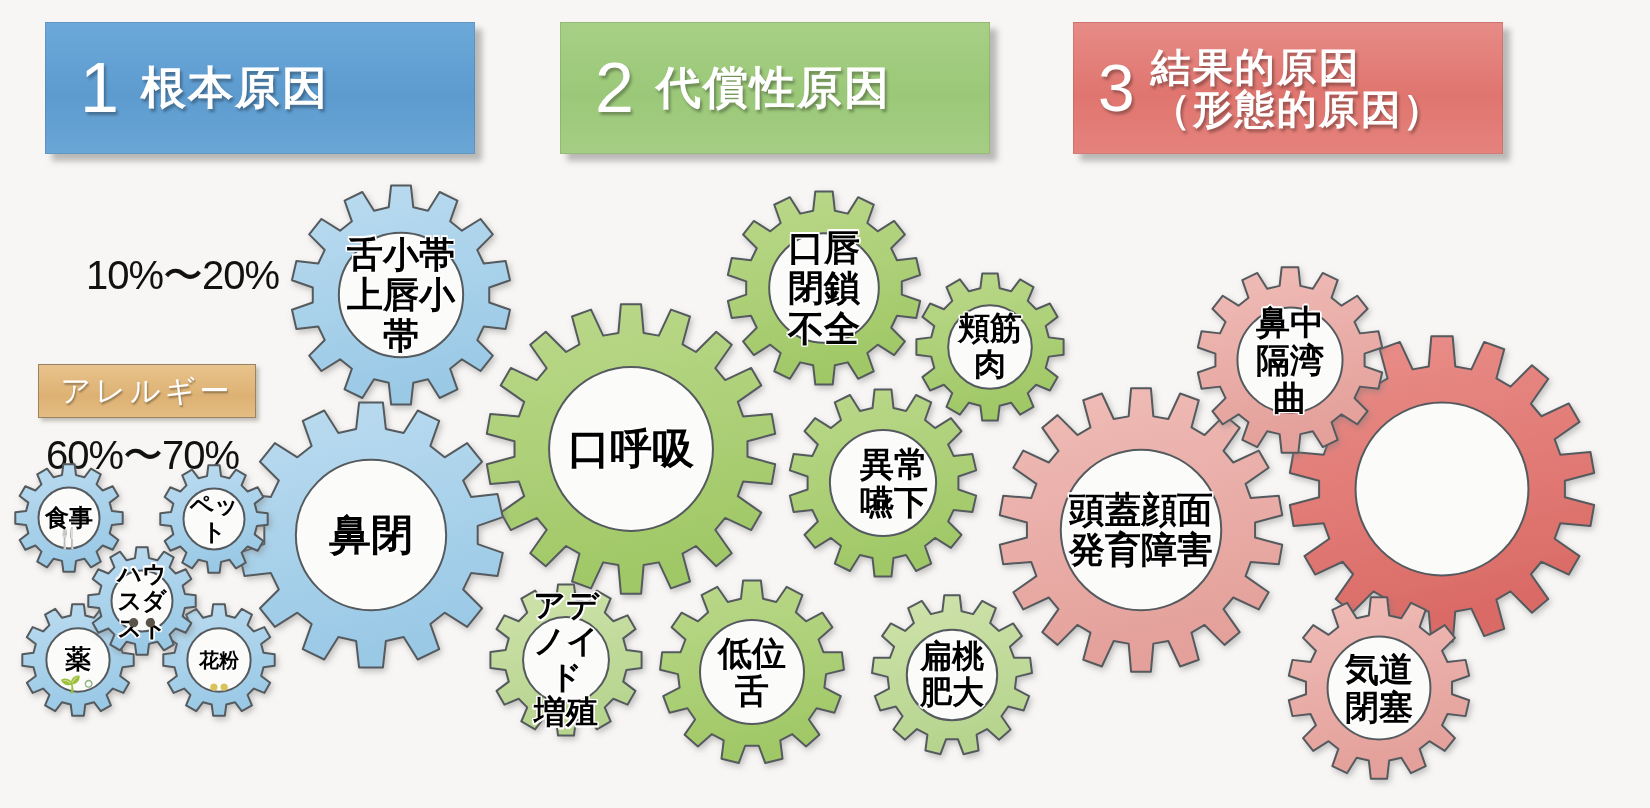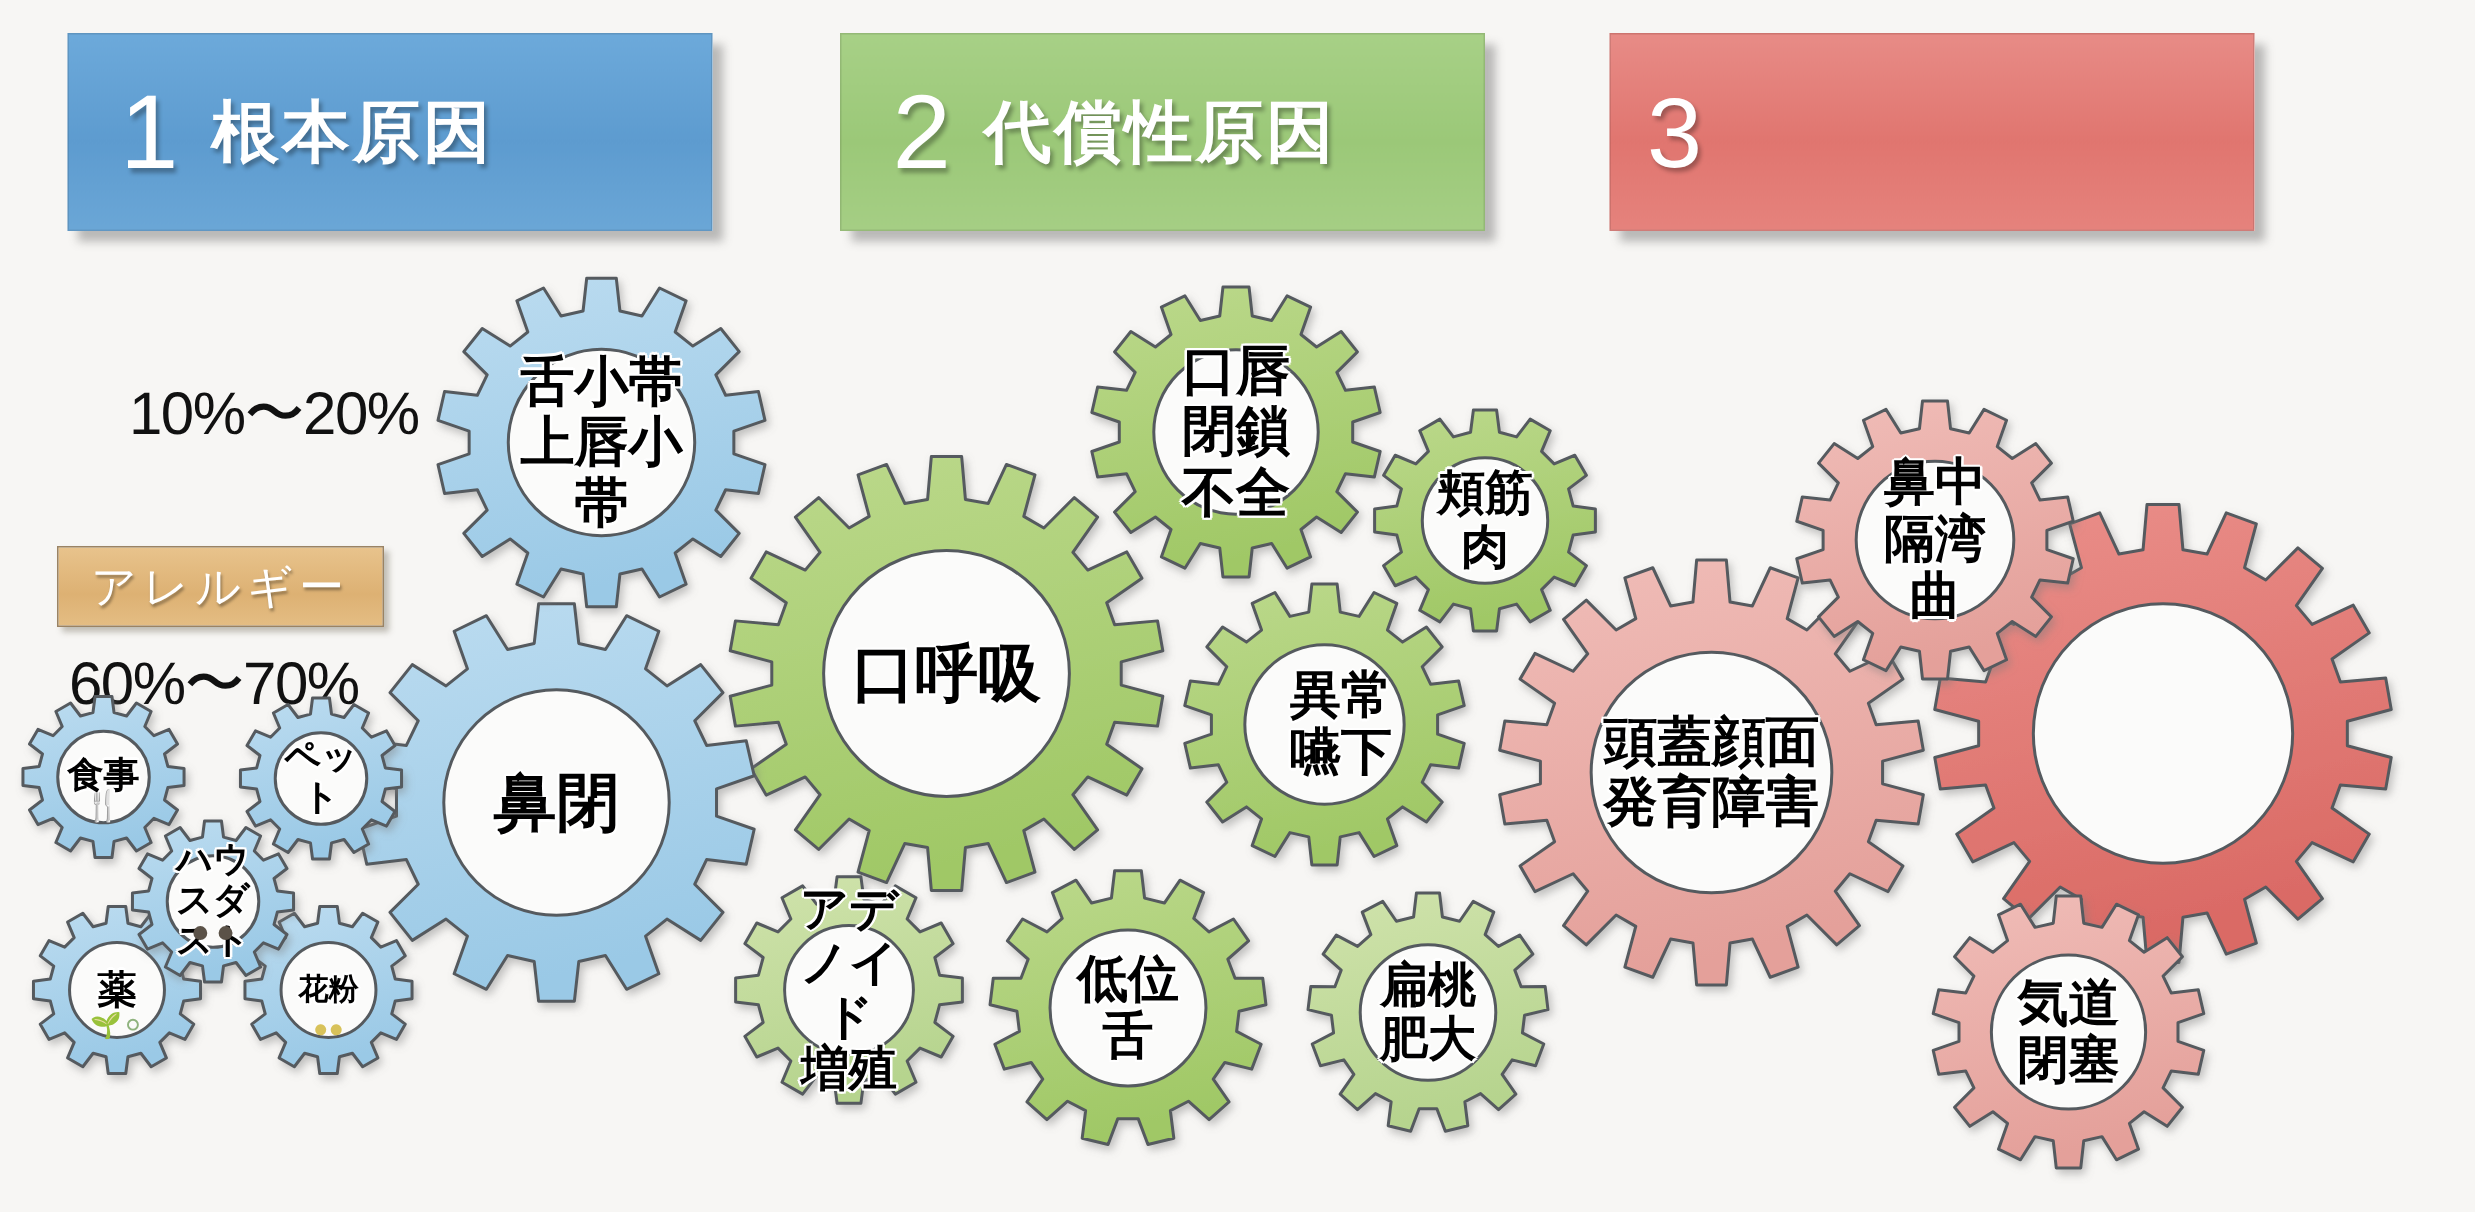--- a/index.html
+++ b/index.html
@@ -99,20 +99,22 @@
   <div class="banner" id="banner1">
     <span class="num">1</span>
     <span class="ttl">根本原因</span>
   </div>
   <div class="banner" id="banner2">
     <span class="num">2</span>
     <span class="ttl">代償性原因</span>
   </div>
   <div class="banner" id="banner3">
     <span class="num">3</span>
+    <span class="ttl">結果的原因
+（形態的原因）</span>
   </div>
 
   <div class="pct" id="pct1">10%〜20%</div>
   <div id="allergy">
     <span>アレルギー</span>
   </div>
   <div class="pct" id="pct2">60%〜70%</div>
 
   <div id="gear-layer">
       <div class="gear" style="left: 1281px; top: 328px; width: 322px; height: 322px;">
@@ -125,21 +127,21 @@
             <filter id="sh_grad_red_shiretsu" x="-30%" y="-30%" width="170%" height="170%">
               <feDropShadow dx="2" dy="3" stdDeviation="3" flood-color="#7d7d7d" flood-opacity="0.45"></feDropShadow>
             </filter>
           </defs>
           <g filter="url(#sh_grad_red_shiretsu)">
             <path d="M-13.30,-122.44 L-10.67,-152.63 L10.67,-152.63 L13.30,-122.44 L29.38,-119.61 L29.38,-119.61 L42.17,-147.07 L62.23,-139.77 L54.38,-110.51 L68.52,-102.35 L68.52,-102.35 L89.93,-123.78 L106.28,-110.06 L88.90,-85.25 L99.39,-72.74 L99.39,-72.74 L126.84,-85.56 L137.52,-67.07 L112.69,-49.70 L118.27,-34.36 L118.27,-34.36 L148.46,-37.01 L152.16,-15.99 L122.89,-8.16 L122.89,8.16 L122.89,8.16 L152.16,15.99 L148.46,37.01 L118.27,34.36 L112.69,49.70 L112.69,49.70 L137.52,67.07 L126.84,85.56 L99.39,72.74 L88.90,85.25 L88.90,85.25 L106.28,110.06 L89.93,123.78 L68.52,102.35 L54.38,110.51 L54.38,110.51 L62.23,139.77 L42.17,147.07 L29.38,119.61 L13.30,122.44 L13.30,122.44 L10.67,152.63 L-10.67,152.63 L-13.30,122.44 L-29.38,119.61 L-29.38,119.61 L-42.17,147.07 L-62.23,139.77 L-54.38,110.51 L-68.52,102.35 L-68.52,102.35 L-89.93,123.78 L-106.28,110.06 L-88.90,85.25 L-99.39,72.74 L-99.39,72.74 L-126.84,85.56 L-137.52,67.07 L-112.69,49.70 L-118.27,34.36 L-118.27,34.36 L-148.46,37.01 L-152.16,15.99 L-122.89,8.16 L-122.89,-8.16 L-122.89,-8.16 L-152.16,-15.99 L-148.46,-37.01 L-118.27,-34.36 L-112.69,-49.70 L-112.69,-49.70 L-137.52,-67.07 L-126.84,-85.56 L-99.39,-72.74 L-88.90,-85.25 L-88.90,-85.25 L-106.28,-110.06 L-89.93,-123.78 L-68.52,-102.35 L-54.38,-110.51 L-54.38,-110.51 L-62.23,-139.77 L-42.17,-147.07 L-29.38,-119.61 L-13.30,-122.44 Z" fill="url(#grad_red_shiretsu)" stroke="#555a5e" stroke-width="2" stroke-linejoin="round"></path>
             <circle cx="0" cy="0" r="86.445" fill="#fbfbfa" stroke="#555a5e" stroke-width="2"></circle>
           </g>
         </svg>
       </div>
-      <div class="gear" style="left: 991px; top: 365px; width: 300px; height: 300px;">
+      <div class="gear" style="left: 991px; top: 380px; width: 300px; height: 300px;">
         <svg width="300" height="300" viewBox="-150 -150 300 300">
           <defs>
             <linearGradient id="grad_red_tougai" x1="0" y1="0" x2="0.25" y2="1">
               <stop offset="0%" stop-color="#f0bdb8"></stop>
               <stop offset="100%" stop-color="#e4a09a"></stop>
             </linearGradient>
             <filter id="sh_grad_red_tougai" x="-30%" y="-30%" width="170%" height="170%">
               <feDropShadow dx="2" dy="3" stdDeviation="3" flood-color="#7d7d7d" flood-opacity="0.45"></feDropShadow>
             </filter>
           </defs>

